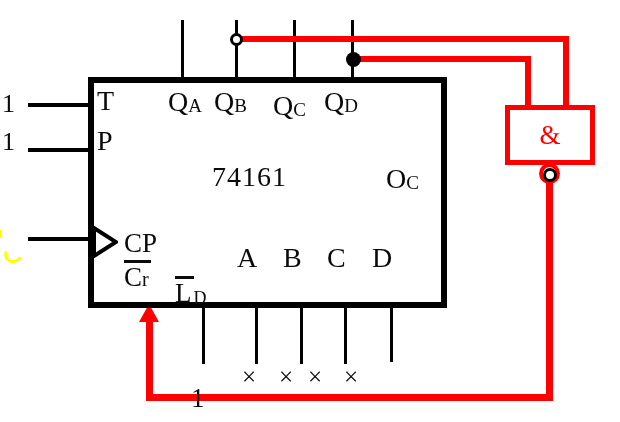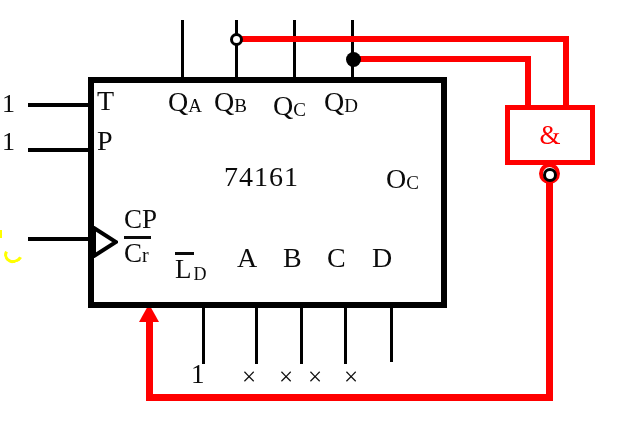--- a/index.html
+++ b/index.html
@@ -42,21 +42,21 @@
     position:absolute; left:543px; top:168px; width:14px; height:14px;
     border:3px solid var(--black); border-radius:50%; background:transparent; box-sizing:border-box;
   }
   .arrow-up{
     position:absolute; left:139px; top:304px; width:0; height:0;
     border-left:10px solid transparent; border-right:10px solid transparent;
     border-bottom:18px solid var(--red);
   }
   
   .lbl{position:absolute; line-height:1; white-space:nowrap; color:var(--text);}
-  .fs26{font-size:26px;} .fs27{font-size:27px;} .fs28{font-size:28px;} .fs25{font-size:25px;}
+  .fs26{font-size:26px;} .fs27{font-size:27px;margin-top:24px;} .fs28{font-size:28px;} .fs25{font-size:25px;}
   .sub{font-size:19px; position:relative; top:1px;}
   .sub-sm{font-size:18px; position:relative; top:2px;}
   .sub-r{font-size:20px;}
   .ov{display:inline-block; border-top:3px solid var(--text); padding-top:1px; padding-right:2px;}
   .part{letter-spacing:1px;}
   .squiggle{
     position:absolute; left:4px; top:246px; width:13px; height:11px;
     border:3px solid transparent; border-bottom-color:var(--yellow);
     border-left-color:var(--yellow); border-radius:50%; transform:rotate(-18deg);
   }
@@ -111,21 +111,21 @@
   <div class="lbl fs26" style="left:2px;top:129px">1</div>
 
   <div class="lbl fs28" style="left:97px;top:87px">T</div>
   <div class="lbl fs28" style="left:97px;top:127px">P</div>
 
   <div class="lbl fs28" style="left:168px;top:88px"><span>Q</span><span class="sub">A</span></div>
   <div class="lbl fs28" style="left:214px;top:88px"><span>Q</span><span class="sub">B</span></div>
   <div class="lbl fs28" style="left:273px;top:92px"><span>Q</span><span class="sub">C</span></div>
   <div class="lbl fs28" style="left:324px;top:88px"><span>Q</span><span class="sub">D</span></div>
 
-  <div class="lbl fs28 part" style="left:224px;top:163px">74161</div>
+  <div class="lbl fs28 part" style="left:212px;top:163px">74161</div>
 
   <div class="lbl fs28" style="left:386px;top:165px"><span>O</span><span class="sub">C</span></div>
 
   <div class="lbl fs27" style="left:124px;top:206px">CP</div>
 
   <div class="lbl fs27" style="left:124px;top:236px"><span class="ov"><span>C</span><span class="sub-r">r</span></span></div>
 
   <div class="lbl fs27" style="left:175px;top:252px"><span class="ov"><span>L</span></span><span class="sub-sm">D</span></div>
 
   <div class="lbl fs28" style="left:237px;top:244px">A</div>

